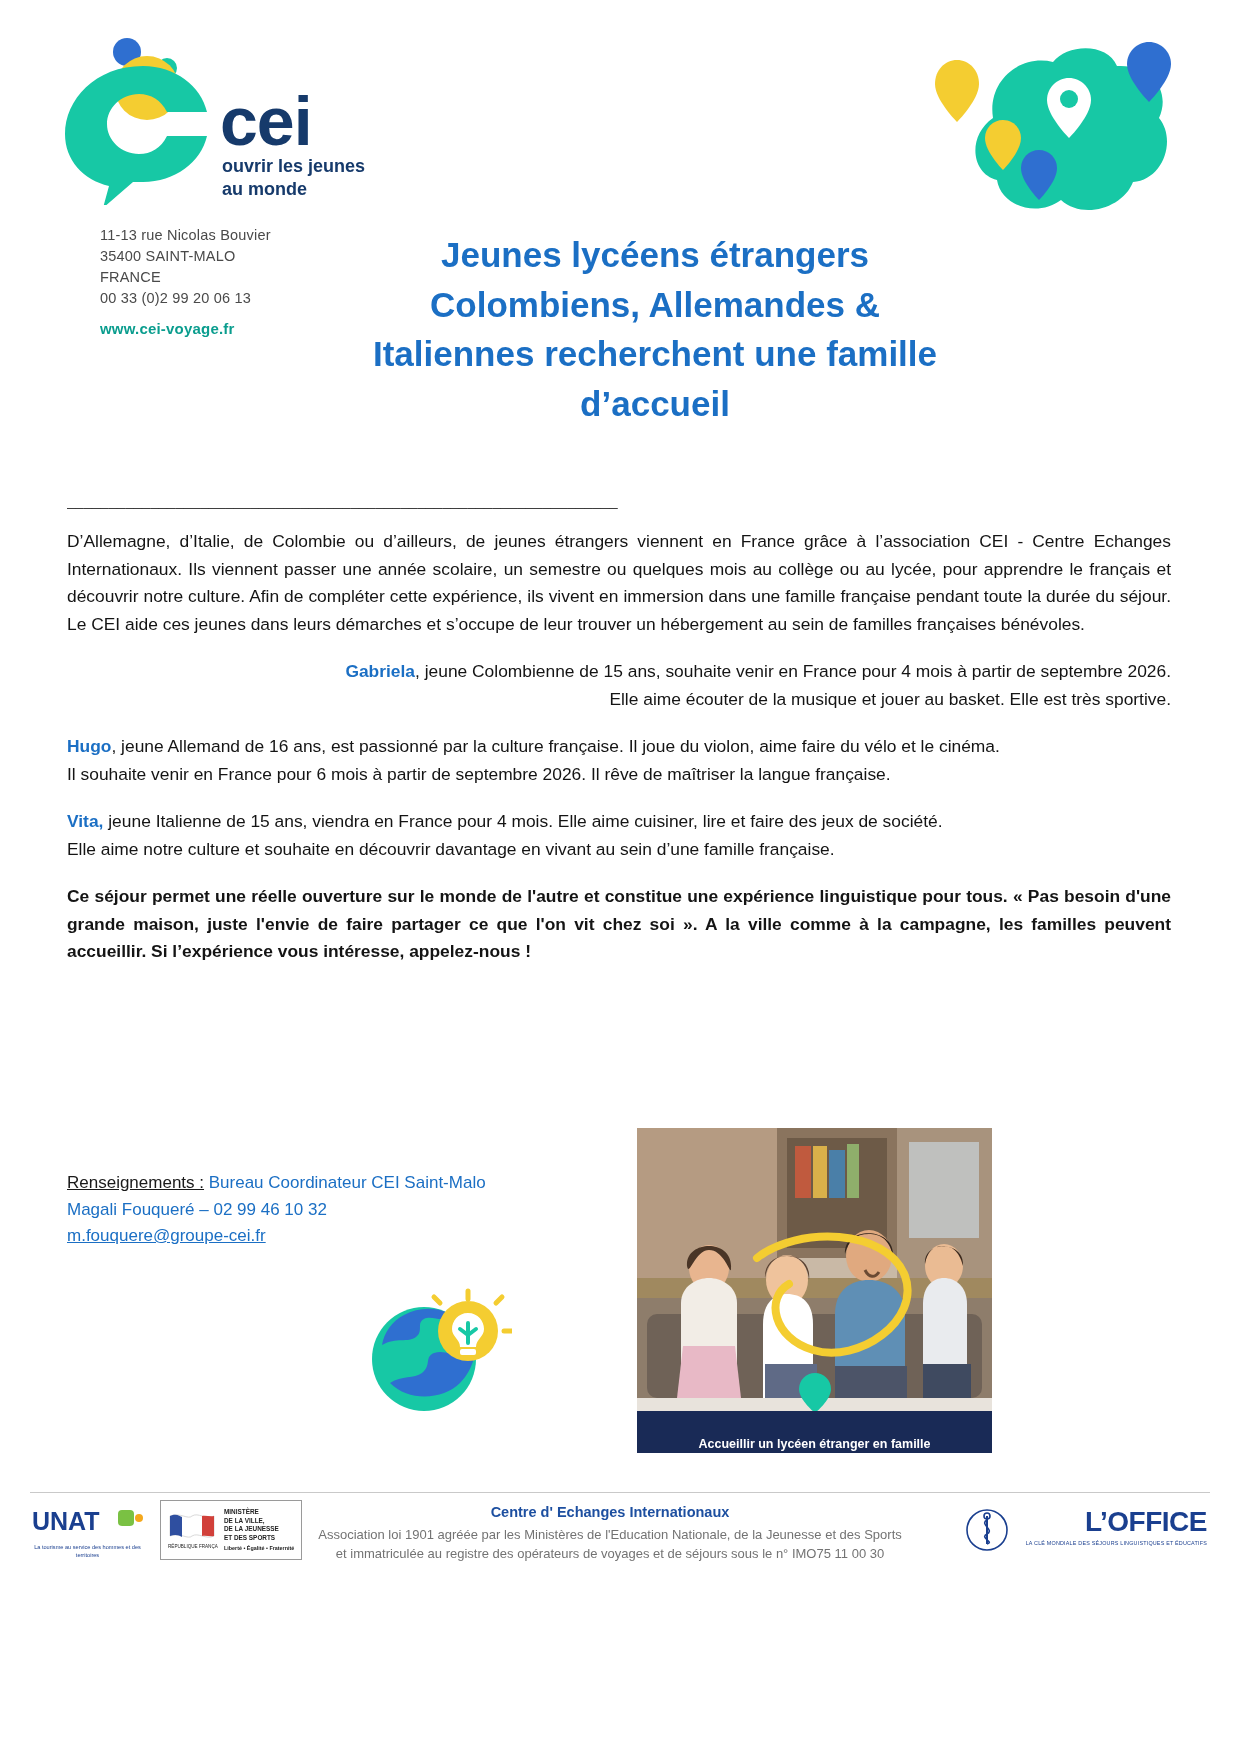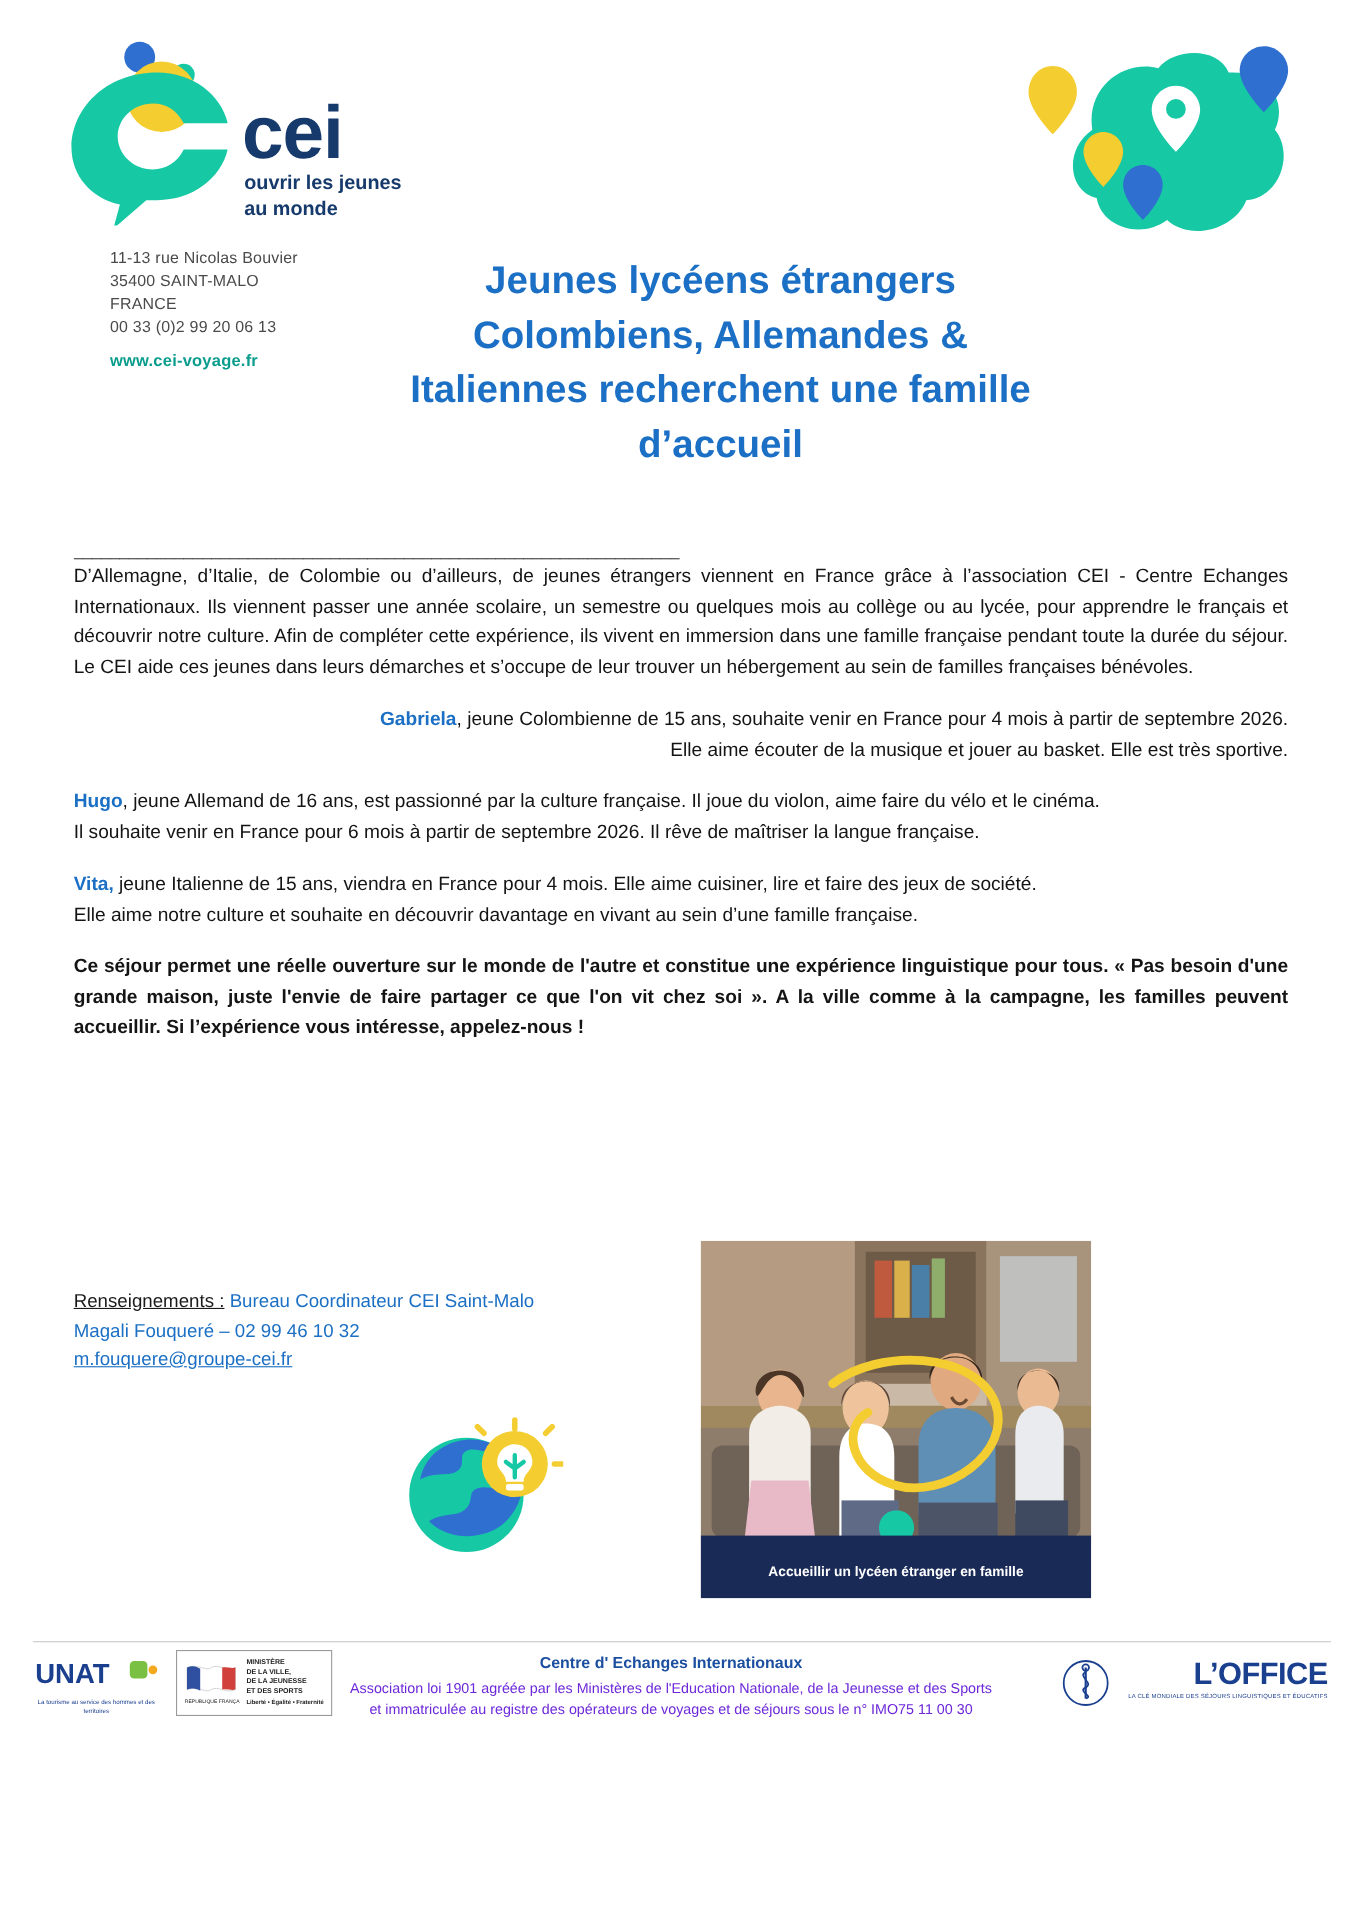--- a/index.html
+++ b/index.html
@@ -107,21 +107,21 @@
     right: 60px;
     top: 40px;
     width: 280px;
     height: 190px;
   }
 
   
   .content {
     position: absolute;
     left: 67px;
-    top: 510px;
+    top: 528px;
     width: 1104px;
     font-size: 17.4px;
     line-height: 1.58;
     color: #141414;
   }
   .content p {
     margin: 0 0 20px 0;
     text-align: justify;
   }
   .content p.nojust { text-align: right; }
@@ -183,21 +183,21 @@
     left: 0; top: 0;
     width: 355px;
     height: 270px;
     overflow: hidden;
   }
   .photo-caption {
     position: absolute;
     left: 0;
     bottom: 0;
     width: 355px;
-    height: 57px;
+    height: 42px;
     background: #192a56;
     color: #fff;
     font-size: 12.5px;
     font-weight: bold;
     text-align: center;
     line-height: 66px;
   }
   .pin-badge {
     position: absolute;
     left: 50%;
@@ -236,21 +236,21 @@
   }
   .footer-center .fc-title {
     font-weight: bold;
     font-size: 14.5px;
     color: #1d4fa0;
     display: block;
     margin-bottom: 3px;
   }
   .footer-center .fc-line {
     display: block;
-    color: #6d28d9;
+    color: #737373;
     font-size: 13px;
   }
   .unat {
     position: absolute;
     left: 30px;
     top: 12px;
     width: 115px;
     text-align: center;
   }
   .unat-sub {

